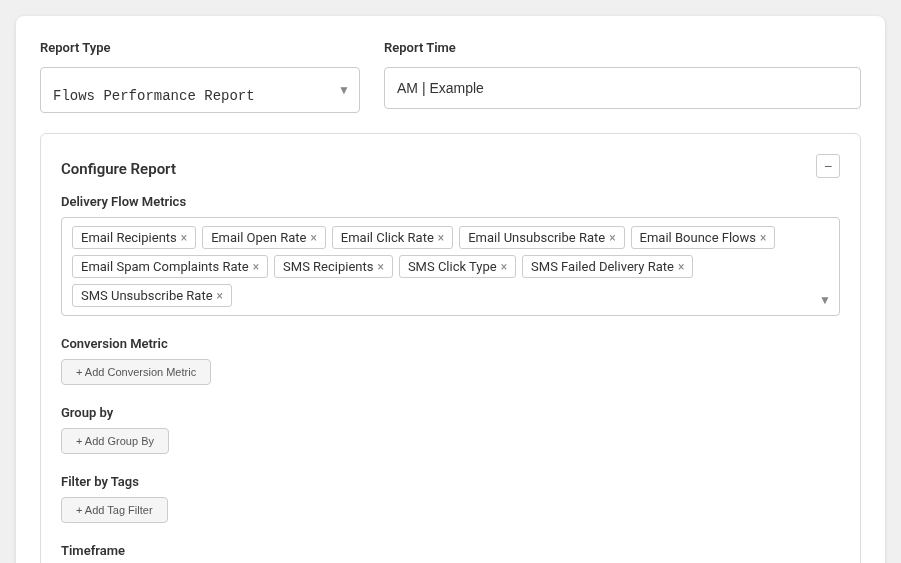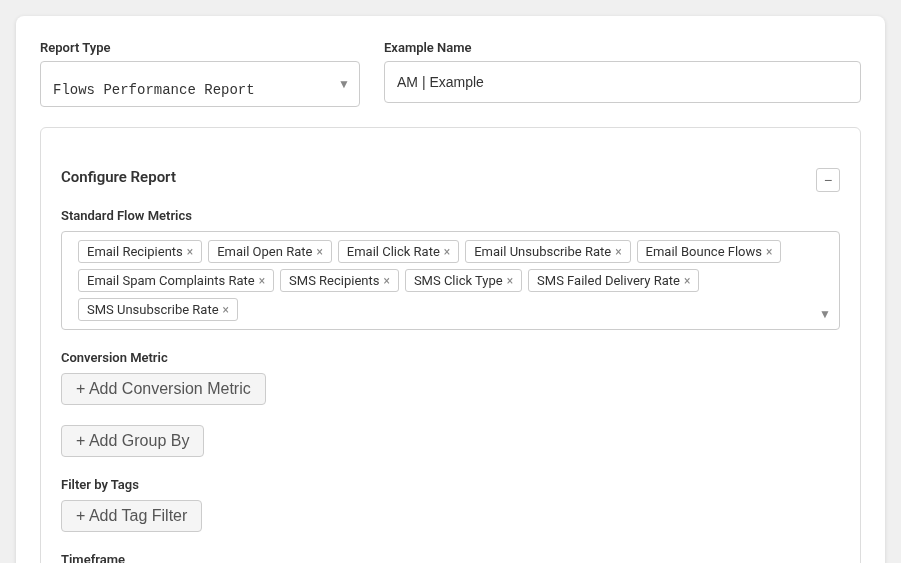--- a/index.html
+++ b/index.html
@@ -22,21 +22,21 @@
       padding: 24px;
     }
     .top-row {
       display: flex;
       gap: 24px;
       margin-bottom: 20px;
     }
     .field-group {
       display: flex;
       flex-direction: column;
-      gap: 6px;
+      gap: 12px;
     }
     .field-group.report-type {
       width: 320px;
     }
     .field-group.report-name {
       flex: 1;
     }
     .field-label {
       font-size: 13px;
       font-weight: 600;
@@ -76,24 +76,23 @@
       color: #333;
       outline: none;
     }
     .configure-card {
       border: 1px solid #ddd;
       border-radius: 6px;
       padding: 20px;
     }
     .configure-header {
       display: flex;
-      align-items: flex-start;
+      align-items: flex-end;
       justify-content: space-between;
       margin-bottom: 16px;
-      margin-top: 20px;
     }
     .configure-title {
       font-size: 15px;
       font-weight: 600;
       color: #333;
     }
     .collapse-btn {
       width: 24px;
       height: 24px;
       border: 1px solid #ccc;
@@ -111,21 +110,21 @@
     }
     .section-label {
       font-size: 13px;
       font-weight: 600;
       color: #333;
       margin-bottom: 8px;
     }
     .metrics-box {
       border: 1px solid #ccc;
       border-radius: 4px;
-      padding: 8px 16px;
+      padding: 8px 10px;
       display: flex;
       flex-wrap: wrap;
       gap: 6px;
       position: relative;
       min-height: 70px;
     }
     .metrics-box-arrow {
       position: absolute;
       right: 8px;
       bottom: 8px;
@@ -150,21 +149,21 @@
       font-size: 12px;
       line-height: 1;
     }
     .small-btn {
       display: inline-flex;
       align-items: center;
       padding: 6px 14px;
       border: 1px solid #ccc;
       border-radius: 4px;
       background: #f5f5f5;
-      font-size: 16px;
+      font-size: 11px;
       color: #555;
       cursor: pointer;
       gap: 4px;
     }
     .timeframe-select-wrapper {
       position: relative;
       width: 160px;
     }
     .timeframe-select-wrapper select {
       width: 100%;
@@ -189,35 +188,35 @@
       <label class="field-label">Report Type</label>
       <div class="select-wrapper">
         <select>
           <option>Flows Performance Report</option>
           <option>Campaign Performance Report</option>
         </select>
         <span class="select-arrow">▼</span>
       </div>
     </div>
     <div class="field-group report-name">
-      <label class="field-label">Example Name</label>
+      <label class="field-label">Report Time</label>
       <input type="text" class="text-input" value="AM | Example" style="">
     </div>
   </div>
 
   <div class="configure-card">
     <div class="configure-header">
       <span class="configure-title">Configure Report</span>
       <button class="collapse-btn">
         <span>−</span>
       </button>
     </div>
 
     <div class="section">
-      <div class="section-label">Standard Flow Metrics</div>
+      <div class="section-label">Delivery Flow Metrics</div>
       <div class="metrics-box">
         <div class="metric-tag">
           <span>Email Recipients</span>
           <span class="metric-tag-x">×</span>
         </div>
         <div class="metric-tag">
           <span>Email Open Rate</span>
           <span class="metric-tag-x">×</span>
         </div>
         <div class="metric-tag">
@@ -255,20 +254,21 @@
         <span class="metrics-box-arrow">▼</span>
       </div>
     </div>
 
     <div class="section">
       <div class="section-label">Conversion Metric</div>
       <button class="small-btn">+ Add Conversion Metric</button>
     </div>
 
     <div class="section">
+      <div class="section-label">Group by</div>
       <button class="small-btn">+ Add Group By</button>
     </div>
 
     <div class="section">
       <div class="section-label">Filter by Tags</div>
       <button class="small-btn">+ Add Tag Filter</button>
     </div>
 
     <div class="section">
       <div class="section-label">Timeframe</div>

